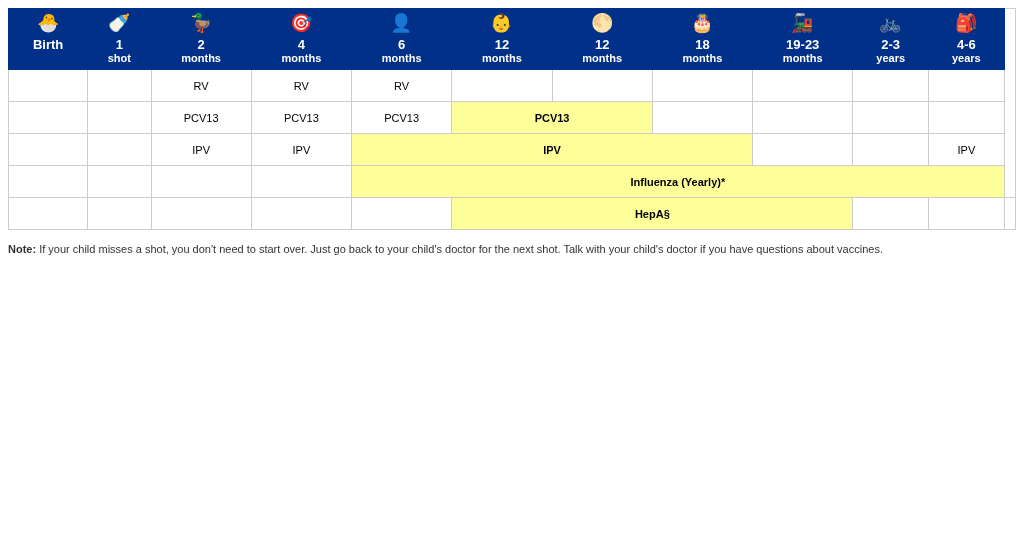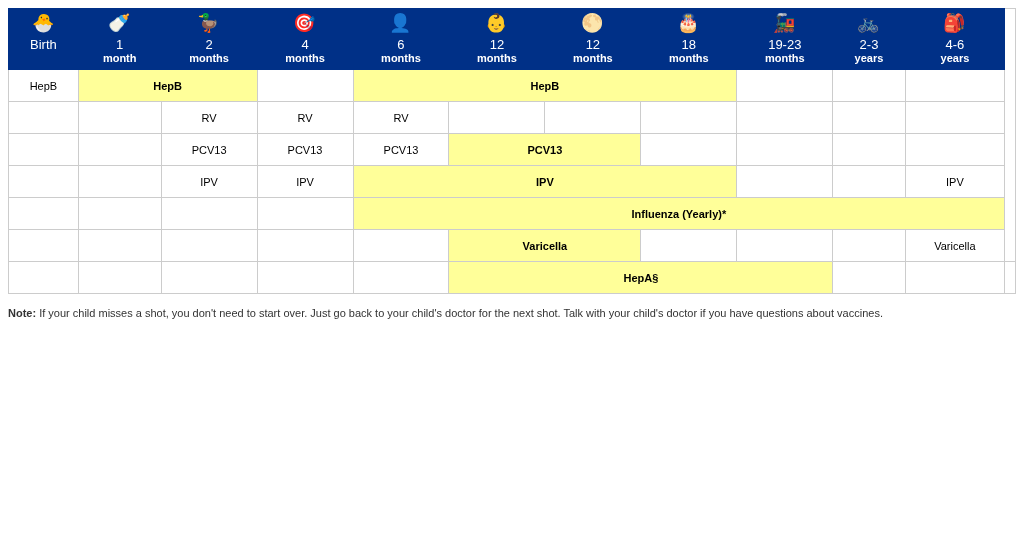--- a/index.html
+++ b/index.html
@@ -24,21 +24,21 @@
       border: 1px solid #003087;
       font-size: 11px;
       line-height: 1.2;
     }
     .vaccine-table th .icon {
       font-size: 18px;
       display: block;
       margin-bottom: 2px;
     }
     .vaccine-table th .age-label {
-      font-weight: normal;
+      font-weight: bold;
       font-size: 13px;
       display: block;
     }
     .vaccine-table th .age-sub {
       font-size: 11px;
       display: block;
     }
     .vaccine-table td {
       border: 1px solid #ccc;
       text-align: center;
@@ -67,21 +67,21 @@
 <table class="vaccine-table">
   <thead>
     <tr>
       <th>
         <span class="icon">🐣</span>
         <span class="age-label">Birth</span>
       </th>
       <th>
         <span class="icon">🍼</span>
         <span class="age-label">1</span>
-        <span class="age-sub">month</span>
+        <span class="age-sub">shot</span>
       </th>
       <th>
         <span class="icon">🦆</span>
         <span class="age-label">2</span>
         <span class="age-sub">months</span>
       </th>
       <th>
         <span class="icon">🎯</span>
         <span class="age-label">4</span>
         <span class="age-sub">months</span>
@@ -118,29 +118,20 @@
       </th>
       <th>
         <span class="icon">🎒</span>
         <span class="age-label">4-6</span>
         <span class="age-sub">years</span>
       </th>
     </tr>
   </thead>
   <tbody>
 
-    <tr>
-      <td>HepB</td>
-      <td class="yellow-cell" colspan="2">HepB</td>
-      <td></td>
-      <td class="yellow-cell" colspan="4">HepB</td>
-      <td></td>
-      <td></td>
-      <td></td>
-    </tr>
 
     <tr>
       <td></td>
       <td></td>
       <td>RV</td>
       <td>RV</td>
       <td>RV</td>
       <td></td>
       <td></td>
       <td></td>
@@ -177,32 +168,20 @@
 
     <tr>
       <td></td>
       <td></td>
       <td></td>
       <td></td>
       <td class="yellow-cell" colspan="7">Influenza (Yearly)*</td>
     </tr>
 
 
-    <tr>
-      <td></td>
-      <td></td>
-      <td></td>
-      <td></td>
-      <td></td>
-      <td class="yellow-cell" colspan="2">Varicella</td>
-      <td></td>
-      <td></td>
-      <td></td>
-      <td>Varicella</td>
-    </tr>
 
     <tr>
       <td></td>
       <td></td>
       <td></td>
       <td></td>
       <td></td>
       <td class="yellow-cell" colspan="4">HepA§</td>
       <td></td>
       <td></td>

